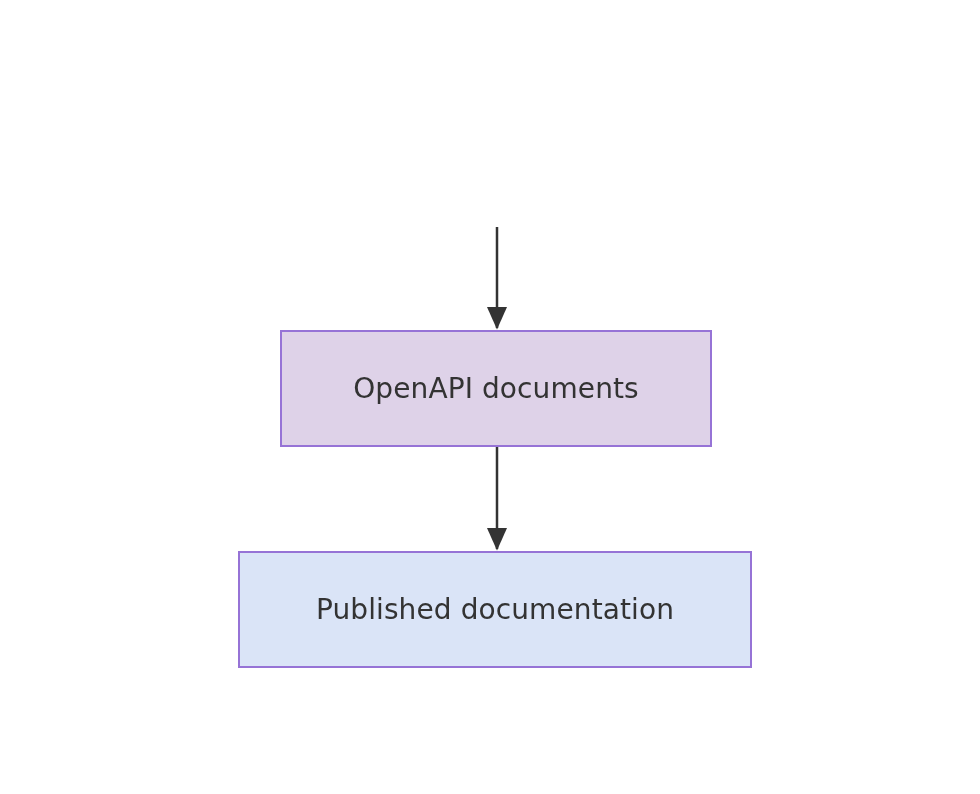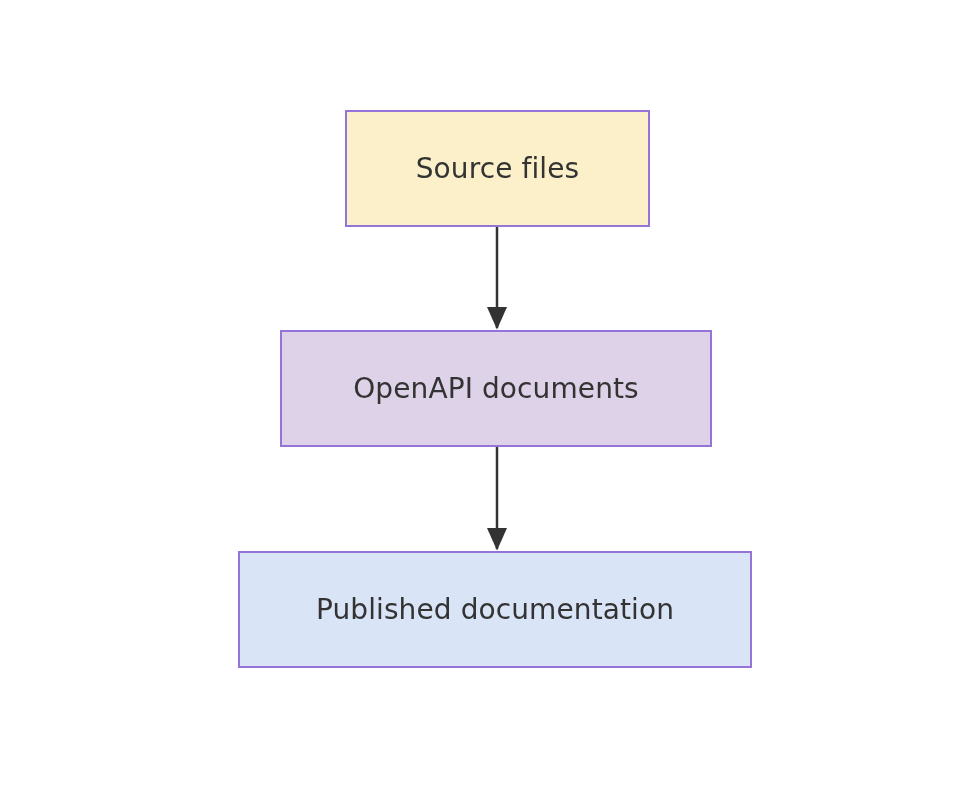--- a/index.html
+++ b/index.html
@@ -86,23 +86,20 @@
       <marker id="arrowhead-triangle" markerWidth="9" markerHeight="8" refX="8.4" refY="4" orient="auto" markerUnits="strokeWidth">
         <path d="M 0 0 L 9 4 L 0 8 z" fill="#333333"></path>
       </marker>
     </defs>
 
     <line x1="497" y1="227" x2="497" y2="328" stroke="#333333" stroke-width="2.5" marker-end="url(#arrowhead-triangle)"></line>
 
     <line x1="497" y1="447" x2="497" y2="549" stroke="#333333" stroke-width="2.5" marker-end="url(#arrowhead-triangle)"></line>
   </svg>
 
-  <div class="flow-node" id="node-source-files" style="background:#fbf0ca; border-color:#9673d6;">
-    <span class="flow-node-label" style="color:#333333;">Source files</span>
-  </div>
 
   <div class="flow-node" id="node-openapi-documents" style="background:#ded2e8; border-color:#9673d6;">
     <span class="flow-node-label" style="color:#333333;">OpenAPI documents</span>
   </div>
 
   <div class="flow-node" id="node-published-documentation" style="background:#dae4f7; border-color:#9673d6;">
     <span class="flow-node-label" style="color:#333333;">Published documentation</span>
   </div>
 
 </div>

